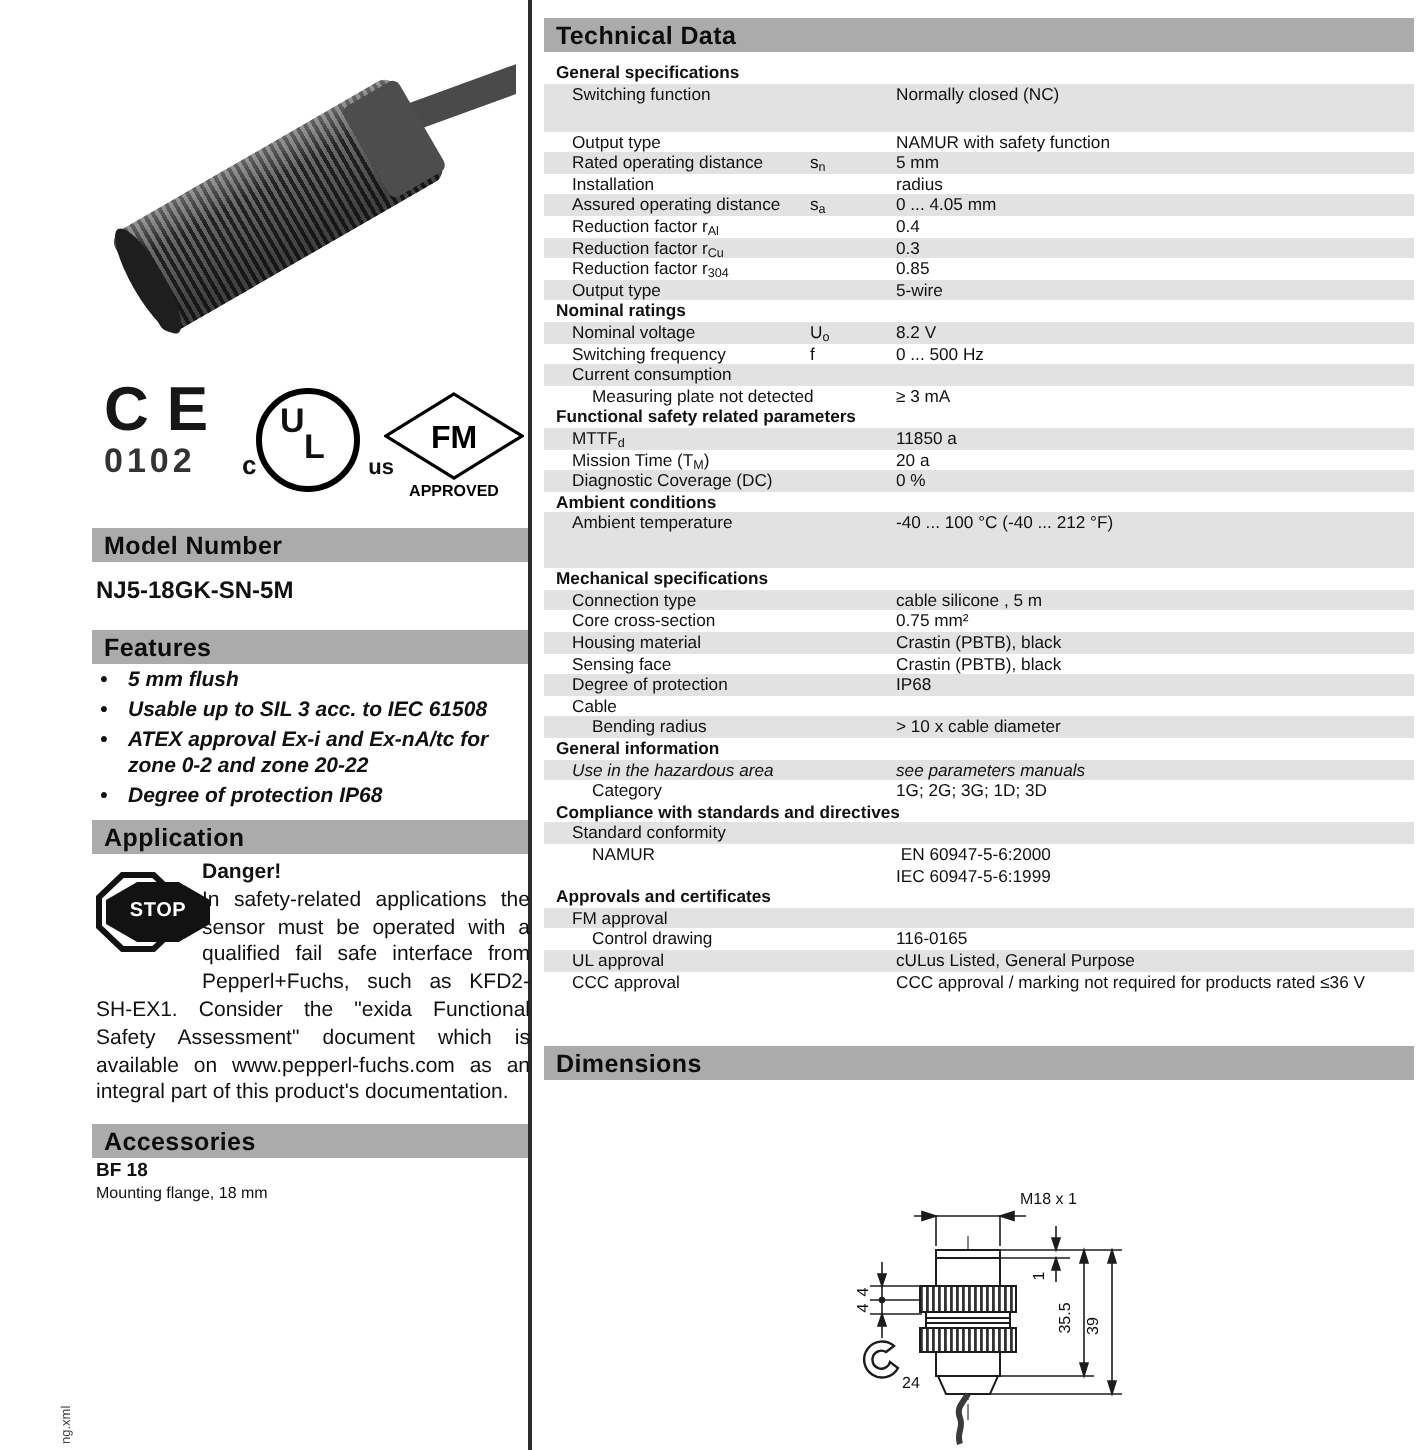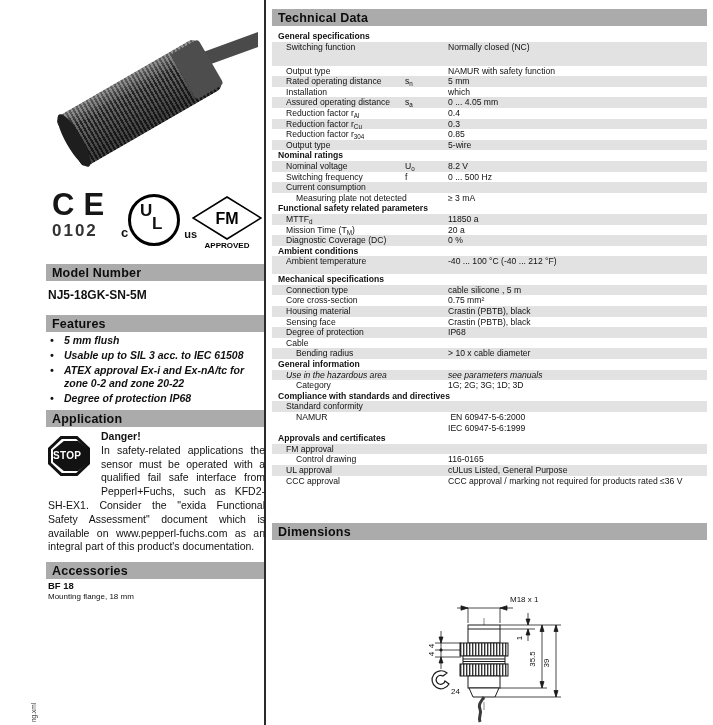--- a/index.html
+++ b/index.html
@@ -40,22 +40,22 @@
   .features-list li{position:relative;font-size:10.5px;font-weight:700;line-height:12.5px;
                     padding-left:16px;margin-bottom:2.5px;}
   .features-list li:before{content:"•";position:absolute;left:2px;}
 
   .danger{position:absolute;left:48px;top:430px;width:217px;font-size:10.5px;line-height:13.8px;
           text-align:justify;}
   .stopwrap{float:left;width:44px;height:52px;margin:2px 9px 2px 0;position:relative;}
   .oct1,.oct2,.oct3{position:absolute;clip-path:polygon(30% 0,70% 0,100% 30%,100% 70%,70% 100%,30% 100%,0 70%,0 30%);}
   .oct1{left:0;top:4px;width:42px;height:40px;background:#121212;}
   .oct2{left:3px;top:7px;width:36px;height:34px;background:#fff;}
-  .oct3{left:5px;top:9px;width:36px;height:30px;background:#121212;color:#fff;font-size:10px;
-        font-weight:700;line-height:30px;letter-spacing:.3px;}
+  .oct3{left:5px;top:9px;width:52px;height:30px;background:#121212;color:#fff;font-size:10px;
+        font-weight:700;text-align:center;line-height:30px;letter-spacing:.3px;}
   .danger-title{font-weight:700;}
 
   .acc-name{position:absolute;left:48px;top:580px;font-size:9.5px;font-weight:700;}
   .acc-desc{position:absolute;left:48px;top:592px;font-size:8px;}
 
   .vfooter{position:absolute;left:30px;top:722px;transform:rotate(-90deg);transform-origin:0 0;
            font-size:6.5px;color:#444;white-space:nowrap;}
 
   
   .ttable{position:absolute;left:272px;top:31px;width:435px;}
@@ -146,21 +146,21 @@
         <div class="t-row i1 shade" style="height: 24px;"><span class="lab"><span>Switching function</span></span><span class="t-val">
             <div>Normally closed (NC)</div>
           </span></div>
         <div class="t-row i1" style="height: 10.6px;"><span class="lab"><span>Output type</span></span><span class="t-val">
             <div>NAMUR with safety function</div>
           </span></div>
         <div class="t-row i1 shade" style="height: 10.6px;"><span class="lab"><span>Rated operating distance</span></span><span class="t-sym"><span>s</span><sub>n</sub></span><span class="t-val">
             <div>5 mm</div>
           </span></div>
         <div class="t-row i1" style="height: 10.6px;"><span class="lab"><span>Installation</span></span><span class="t-val">
-            <div>which</div>
+            <div>radius</div>
           </span></div>
         <div class="t-row i1 shade" style="height: 10.6px;"><span class="lab"><span>Assured operating distance</span></span><span class="t-sym"><span>s</span><sub>a</sub></span><span class="t-val">
             <div>0 ... 4.05 mm</div>
           </span></div>
         <div class="t-row i1" style="height: 10.6px;"><span class="lab"><span>Reduction factor r</span><sub>Al</sub></span><span class="t-val">
             <div>0.4</div>
           </span></div>
         <div class="t-row i1 shade" style="height: 10.6px;"><span class="lab"><span>Reduction factor r</span><sub>Cu</sub></span><span class="t-val">
             <div>0.3</div>
           </span></div>
@@ -185,21 +185,21 @@
         <div class="t-row i1 shade" style="height: 10.6px;"><span class="lab"><span>MTTF</span><sub>d</sub></span><span class="t-val">
             <div>11850 a</div>
           </span></div>
         <div class="t-row i1" style="height: 10.6px;"><span class="lab"><span>Mission Time (T</span><sub>M</sub><span>)</span></span><span class="t-val">
             <div>20 a</div>
           </span></div>
         <div class="t-row i1 shade" style="height: 10.6px;"><span class="lab"><span>Diagnostic Coverage (DC)</span></span><span class="t-val">
             <div>0 %</div>
           </span></div>
         <div class="t-section">Ambient conditions</div>
-        <div class="t-row i1 shade" style="height: 18px;"><span class="lab"><span>Ambient temperature</span></span><span class="t-val">
+        <div class="t-row i1 shade" style="height: 28px;"><span class="lab"><span>Ambient temperature</span></span><span class="t-val">
             <div>-40 ... 100 °C (-40 ... 212 °F)</div>
           </span></div>
         <div class="t-section">Mechanical specifications</div>
         <div class="t-row i1 shade" style="height: 10.6px;"><span class="lab"><span>Connection type</span></span><span class="t-val">
             <div>cable silicone , 5 m</div>
           </span></div>
         <div class="t-row i1" style="height: 10.6px;"><span class="lab"><span>Core cross-section</span></span><span class="t-val">
             <div>0.75 mm²</div>
           </span></div>
         <div class="t-row i1 shade" style="height: 10.6px;"><span class="lab"><span>Housing material</span></span><span class="t-val">

